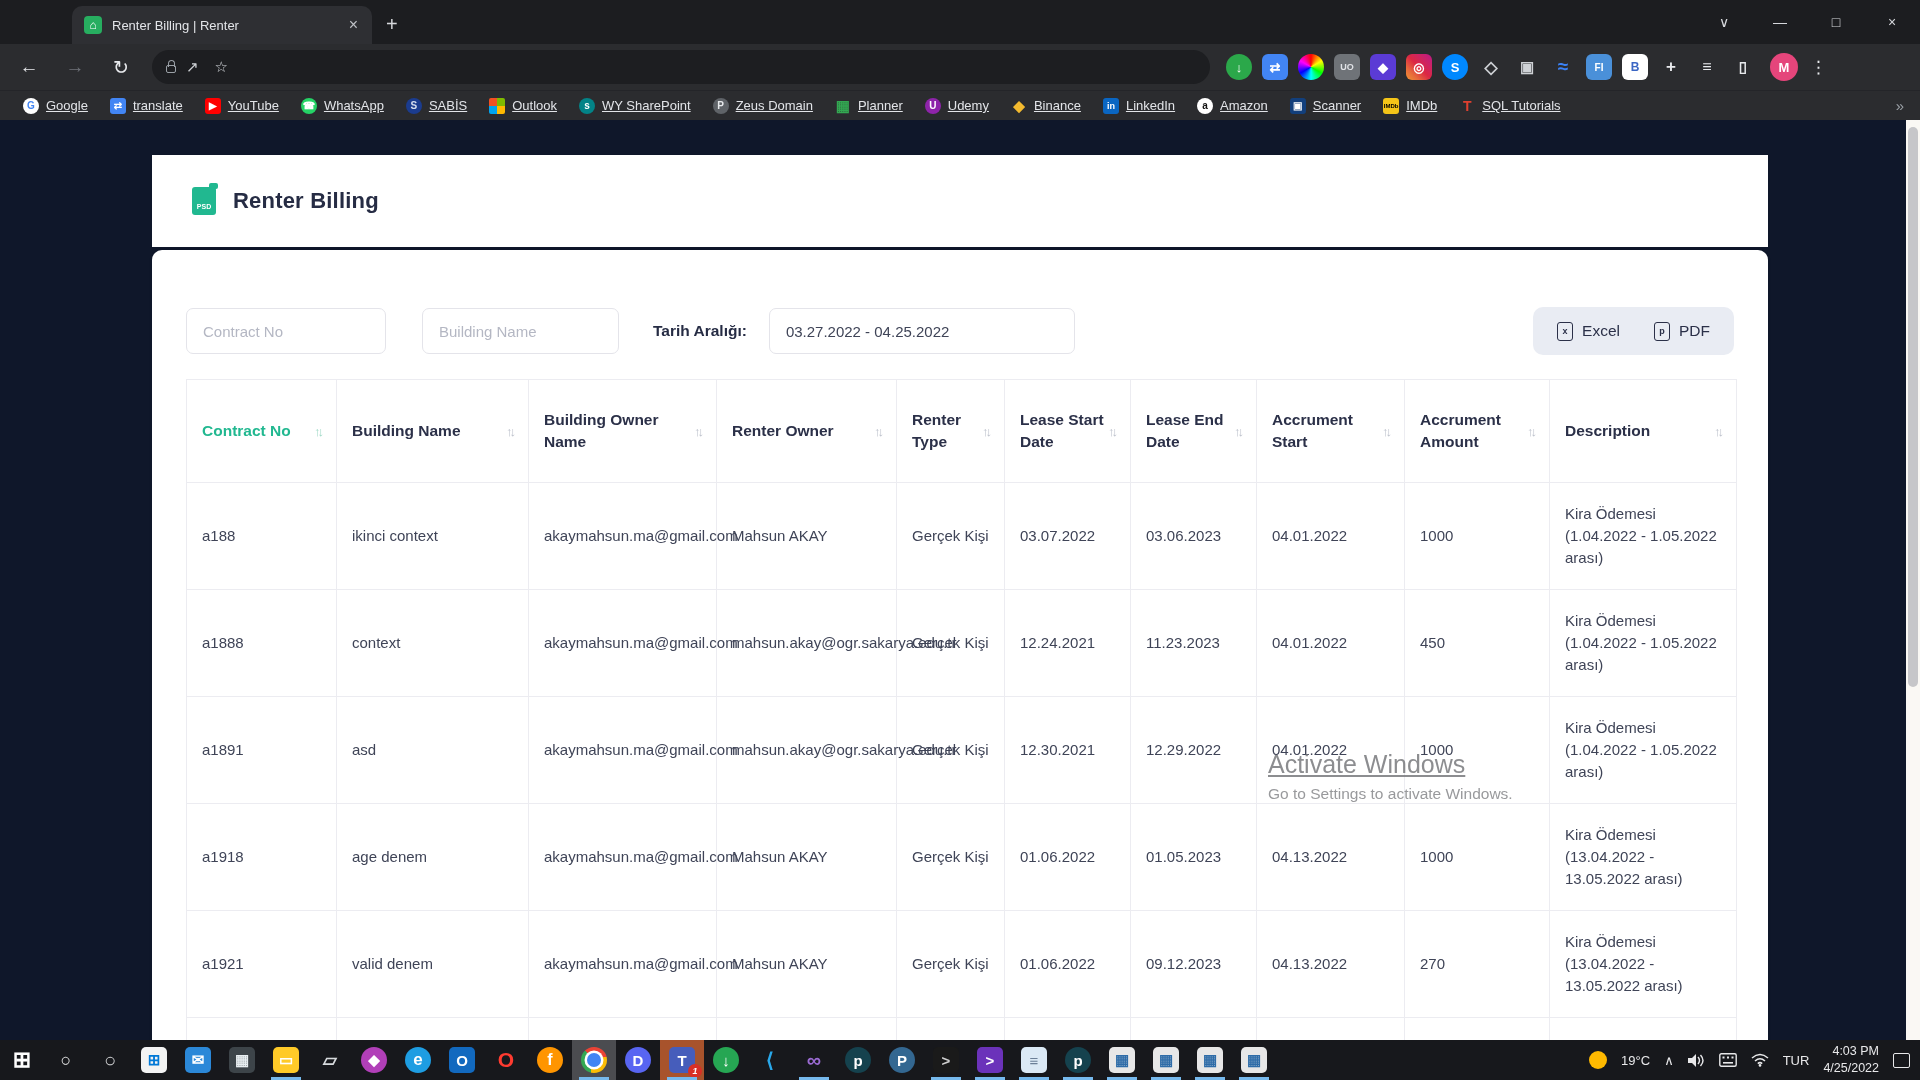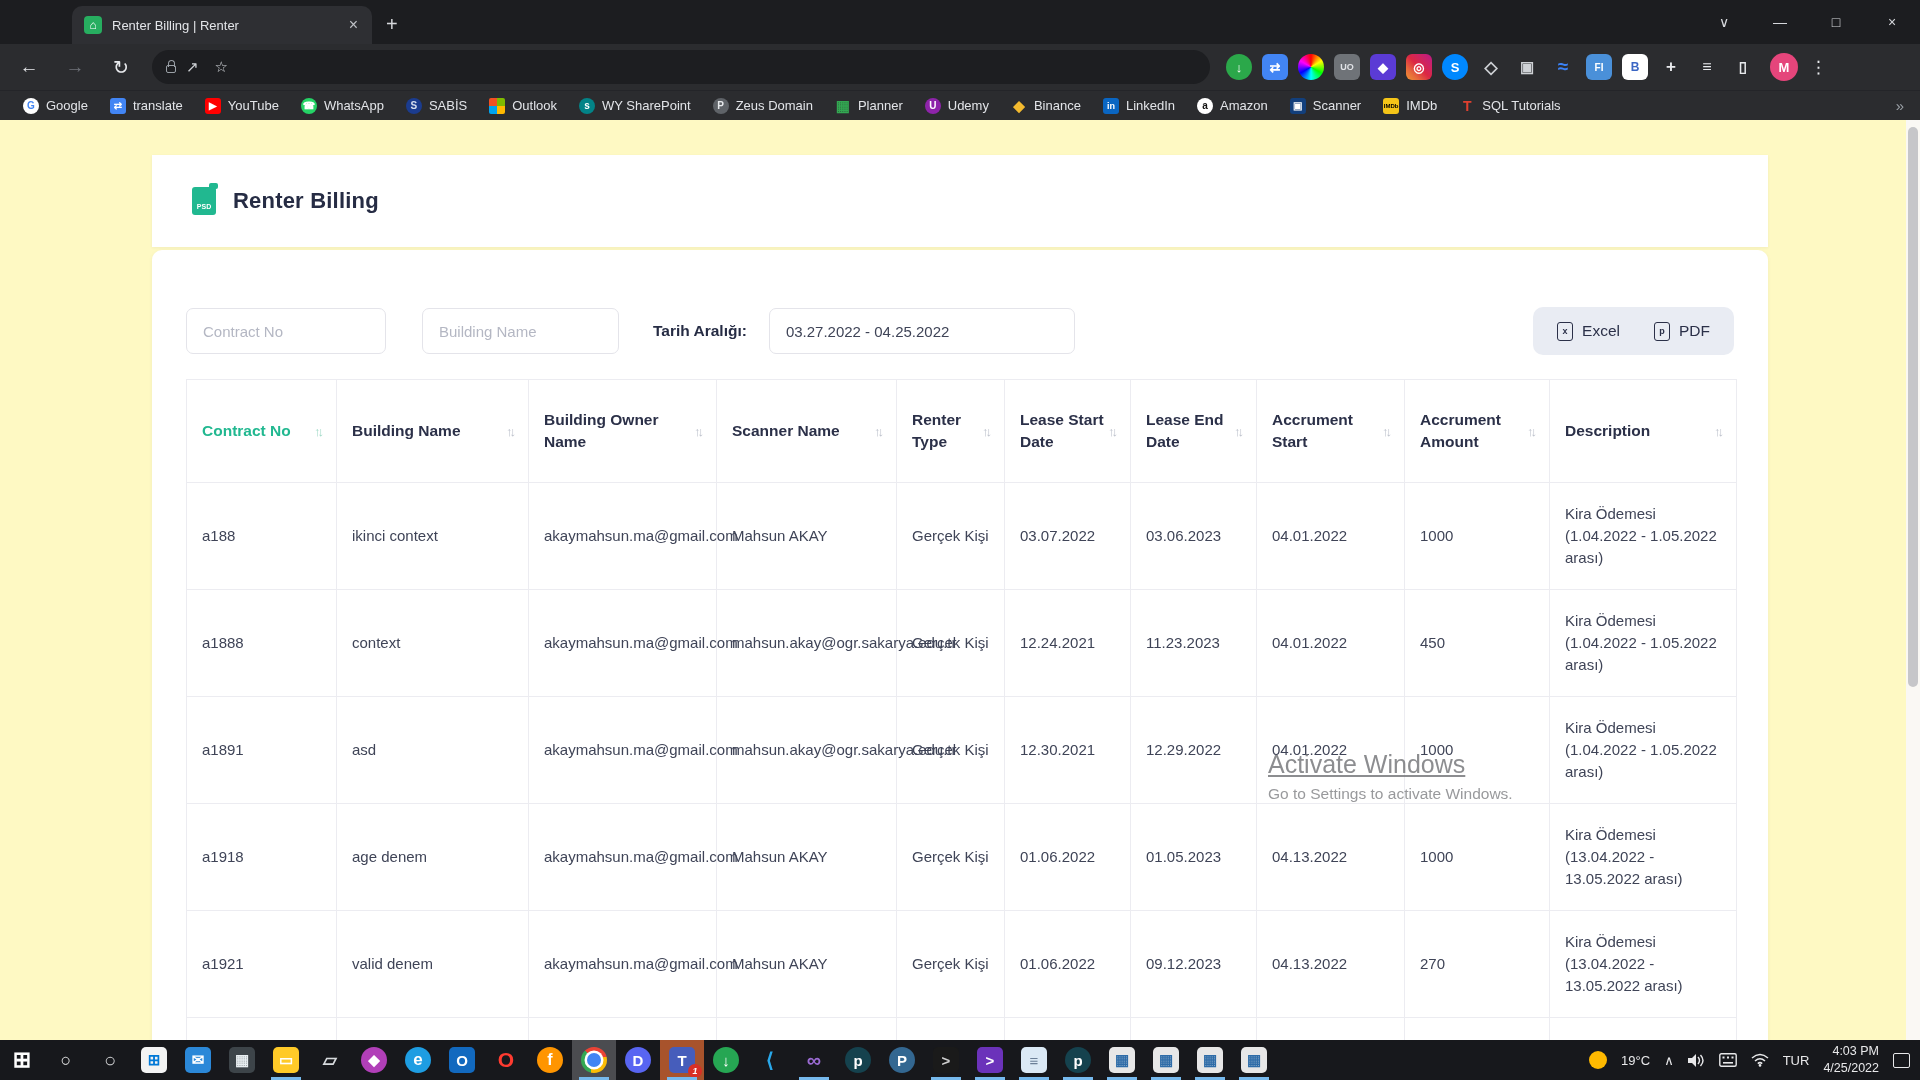--- a/index.html
+++ b/index.html
@@ -32,25 +32,25 @@
   .glyph.circle { border-radius:50% !important; }
   .glyph.rainbow { background:conic-gradient(#f00,#ff0,#0f0,#0ff,#00f,#f0f,#f00) !important; border-radius:50%; }
   .glyph.insta { background:linear-gradient(45deg,#f09433,#e6683c,#dc2743,#cc2366,#bc1888) !important; }
   .glyph.mslogo { background:conic-gradient(#7fba00 0 25%, #ffb900 0 50%, #00a4ef 0 75%, #f25022 0 100%) !important; border-radius:2px; }
   .avatar { width:28px; height:28px; border-radius:50%; background:#e5457b; color:#fff; font-size:13px; font-weight:700; display:flex; align-items:center; justify-content:center; margin-left:14px; }
   .menu-dots { color:#e8eaed; font-size:17px; margin:0 14px 0 12px; }
 
   .bookmarks { position:absolute; left:0; top:90px; width:1920px; height:30px; background:#2b2c2f; display:flex; align-items:center; padding-left:14px; gap:4px; border-top:1px solid #242529; }
   .bm { display:flex; align-items:center; gap:7px; padding:3px 9px; border-radius:6px; }
   .bm-ic { width:16px; height:16px; border-radius:3px; display:flex; align-items:center; justify-content:center; font-size:10px; font-weight:700; flex:none; }
-  .bm-label { color:#e2e4e8; font-size:13px; white-space:nowrap; }
+  .bm-label { color:#e2e4e8; font-size:13px; white-space:nowrap;text-decoration:underline; }
   .bm-overflow { margin-left:auto; margin-right:16px; color:#9aa0a6; font-size:15px; }
 
   
-  .page { position:absolute; left:0; top:120px; width:1920px; height:920px; background:#fef9c3; overflow:hidden; }
+  .page { position:absolute; left:0; top:120px; width:1920px; height:920px; background:#0f172a; overflow:hidden; }
   .page-scrollbar { position:absolute; right:0; top:0; width:14px; height:920px; background:#faf8f4; }
   .page-scrollbar .thumb { position:absolute; left:2px; top:7px; width:10px; height:560px; background:#c6c6c9; border-radius:6px; }
 
   .title-band { position:absolute; left:152px; top:35px; width:1616px; height:92px; background:#fff; box-shadow:0 1px 3px rgba(40,40,60,.06); display:flex; align-items:center; padding-left:40px; gap:17px; }
   .psd-icon { width:24px; height:28px; background:#21b890; border-radius:3px; position:relative; color:#fff; font-size:7px; font-weight:700; display:flex; align-items:flex-end; justify-content:center; padding-bottom:5px; }
   .psd-icon:before { content:""; position:absolute; right:-2px; top:-4px; width:9px; height:6px; background:#21b890; border-radius:2px; }
   .page-title { font-size:22px; font-weight:700; color:#262c44; letter-spacing:.2px; }
 
   .card { position:absolute; left:152px; top:130px; width:1616px; height:950px; background:#fff; border-radius:10px; box-shadow:0 1px 4px rgba(40,40,60,.05); padding:57px 34px 0 34px; }
 
@@ -304,21 +304,21 @@
 
             <th>
               <div class="th-in">
                 <span class="th-label">Building Owner Name</span>
                 <span class="sort-icon">↑↓</span>
               </div>
             </th>
 
             <th>
               <div class="th-in">
-                <span class="th-label">Scanner Name</span>
+                <span class="th-label">Renter Owner</span>
                 <span class="sort-icon">↑↓</span>
               </div>
             </th>
 
             <th>
               <div class="th-in">
                 <span class="th-label">Renter Type</span>
                 <span class="sort-icon">↑↓</span>
               </div>
             </th>

